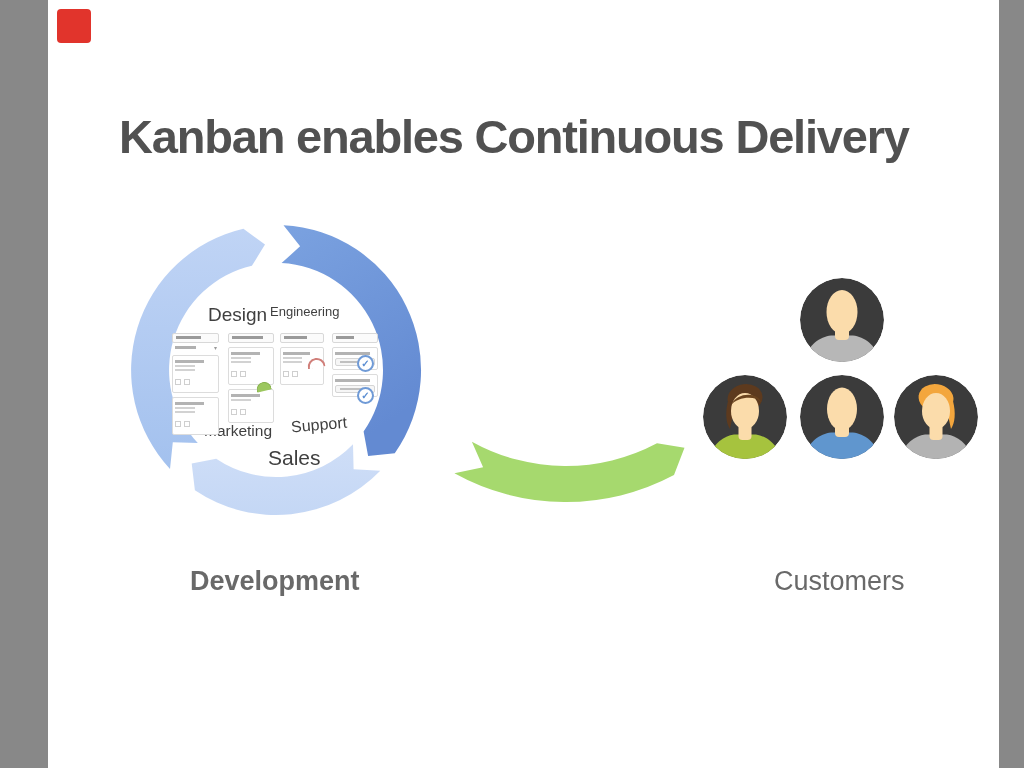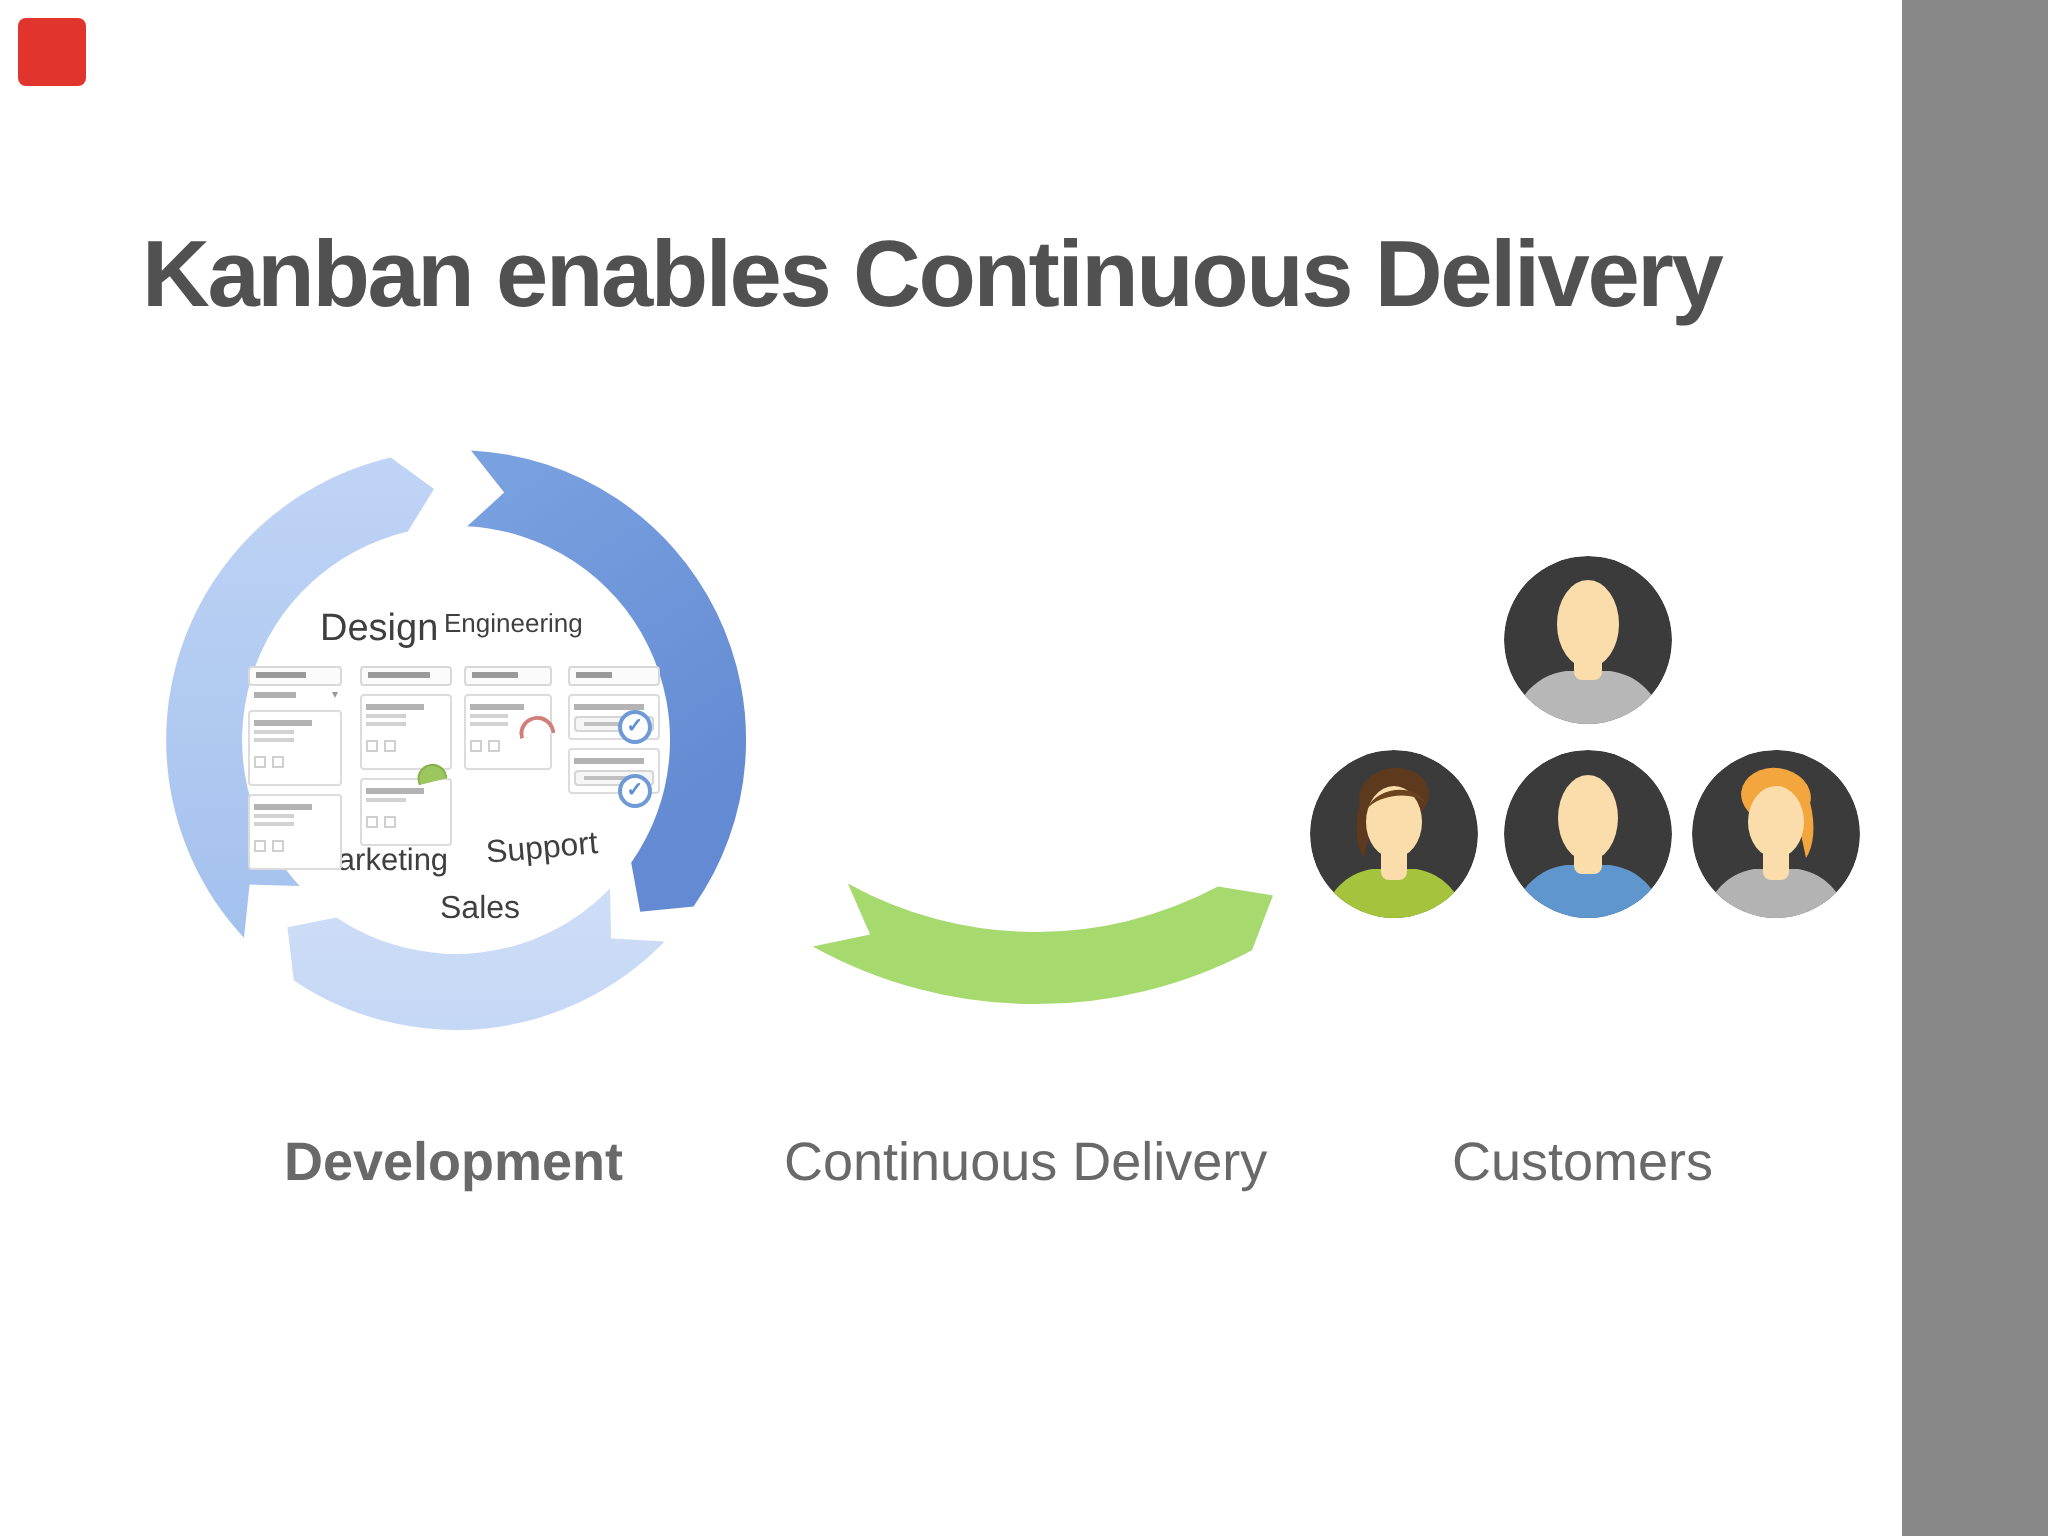--- a/index.html
+++ b/index.html
@@ -1,37 +1,37 @@
 <!DOCTYPE html>
 <html><head>
 <meta charset="utf-8">
 <style>
   html,body{margin:0;padding:0;background:#888;}
   .slide{
     position:relative;width:951px;height:768px;background:#ffffff;
-    overflow:hidden;font-family:"Liberation Sans",sans-serif;
+    overflow:hidden;font-family:"Liberation Sans",sans-serif;margin-left:48px;
   }
   .corner-badge{
     position:absolute;left:9px;top:9px;width:34px;height:34px;
     background:#e1342c;border-radius:4px;
   }
   .title{
     position:absolute;left:71px;top:80px;width:900px;
     font-size:47px;font-weight:700;color:#515151;letter-spacing:-1.2px;
     line-height:1.1;
   }
   .diagram-svg{position:absolute;left:0;top:0;width:1024px;height:768px;pointer-events:none;}
 
   
   .stage{position:absolute;color:#3f3f3f;white-space:nowrap;}
   .stage.design{left:160px;top:304px;font-size:19px;}
   .stage.engineering{left:222px;top:304px;font-size:13px;}
   .stage.marketing{left:156px;top:422px;font-size:15.5px;}
   .stage.support{left:243px;top:416px;font-size:16px;transform:rotate(-5deg);}
-  .stage.sales{left:220px;top:446px;font-size:16px;}
+  .stage.sales{left:220px;top:446px;font-size:21px;}
 
   
   .board{position:absolute;left:124px;top:333px;width:212px;height:88px;}
   .bcol{position:absolute;top:0;}
   .bcol.c1{left:0;width:47px;}
   .bcol.c2{left:56px;width:46px;}
   .bcol.c3{left:108px;width:44px;}
   .bcol.c4{left:160px;width:46px;}
   .bhead{height:8px;border:1px solid #d8d8d8;border-radius:2px;background:#fbfbfb;}
   .hbar{height:3px;background:#9a9a9a;width:55%;margin:2px 0 0 3px;}
@@ -203,16 +203,15 @@
         <path d="M6 84 C10 68 21 61 31 59.5 L53 59.5 C63 61 74 68 78 84 Z" fill="#b3b3b3"></path>
         <rect x="35.5" y="46" width="13" height="19" rx="4" fill="#fbdcab"></rect>
         <ellipse cx="42" cy="23" rx="17.5" ry="14" fill="#f3a63d" transform="rotate(8 42 23)"></ellipse>
         <path d="M59 26 C62 38 61 48 57 54 C55 44 53 35 50 29 Z" fill="#f3a63d"></path>
         <ellipse cx="42" cy="36" rx="14" ry="18" fill="#fbdcab"></ellipse>
       </g>
     </svg>
   </div>
 
   <div class="caption dev">Development</div>
-  <div class="caption cd">Continuous Delivery</div>
   <div class="caption cust">Customers</div>
 
 </div>
 
 </body></html>

